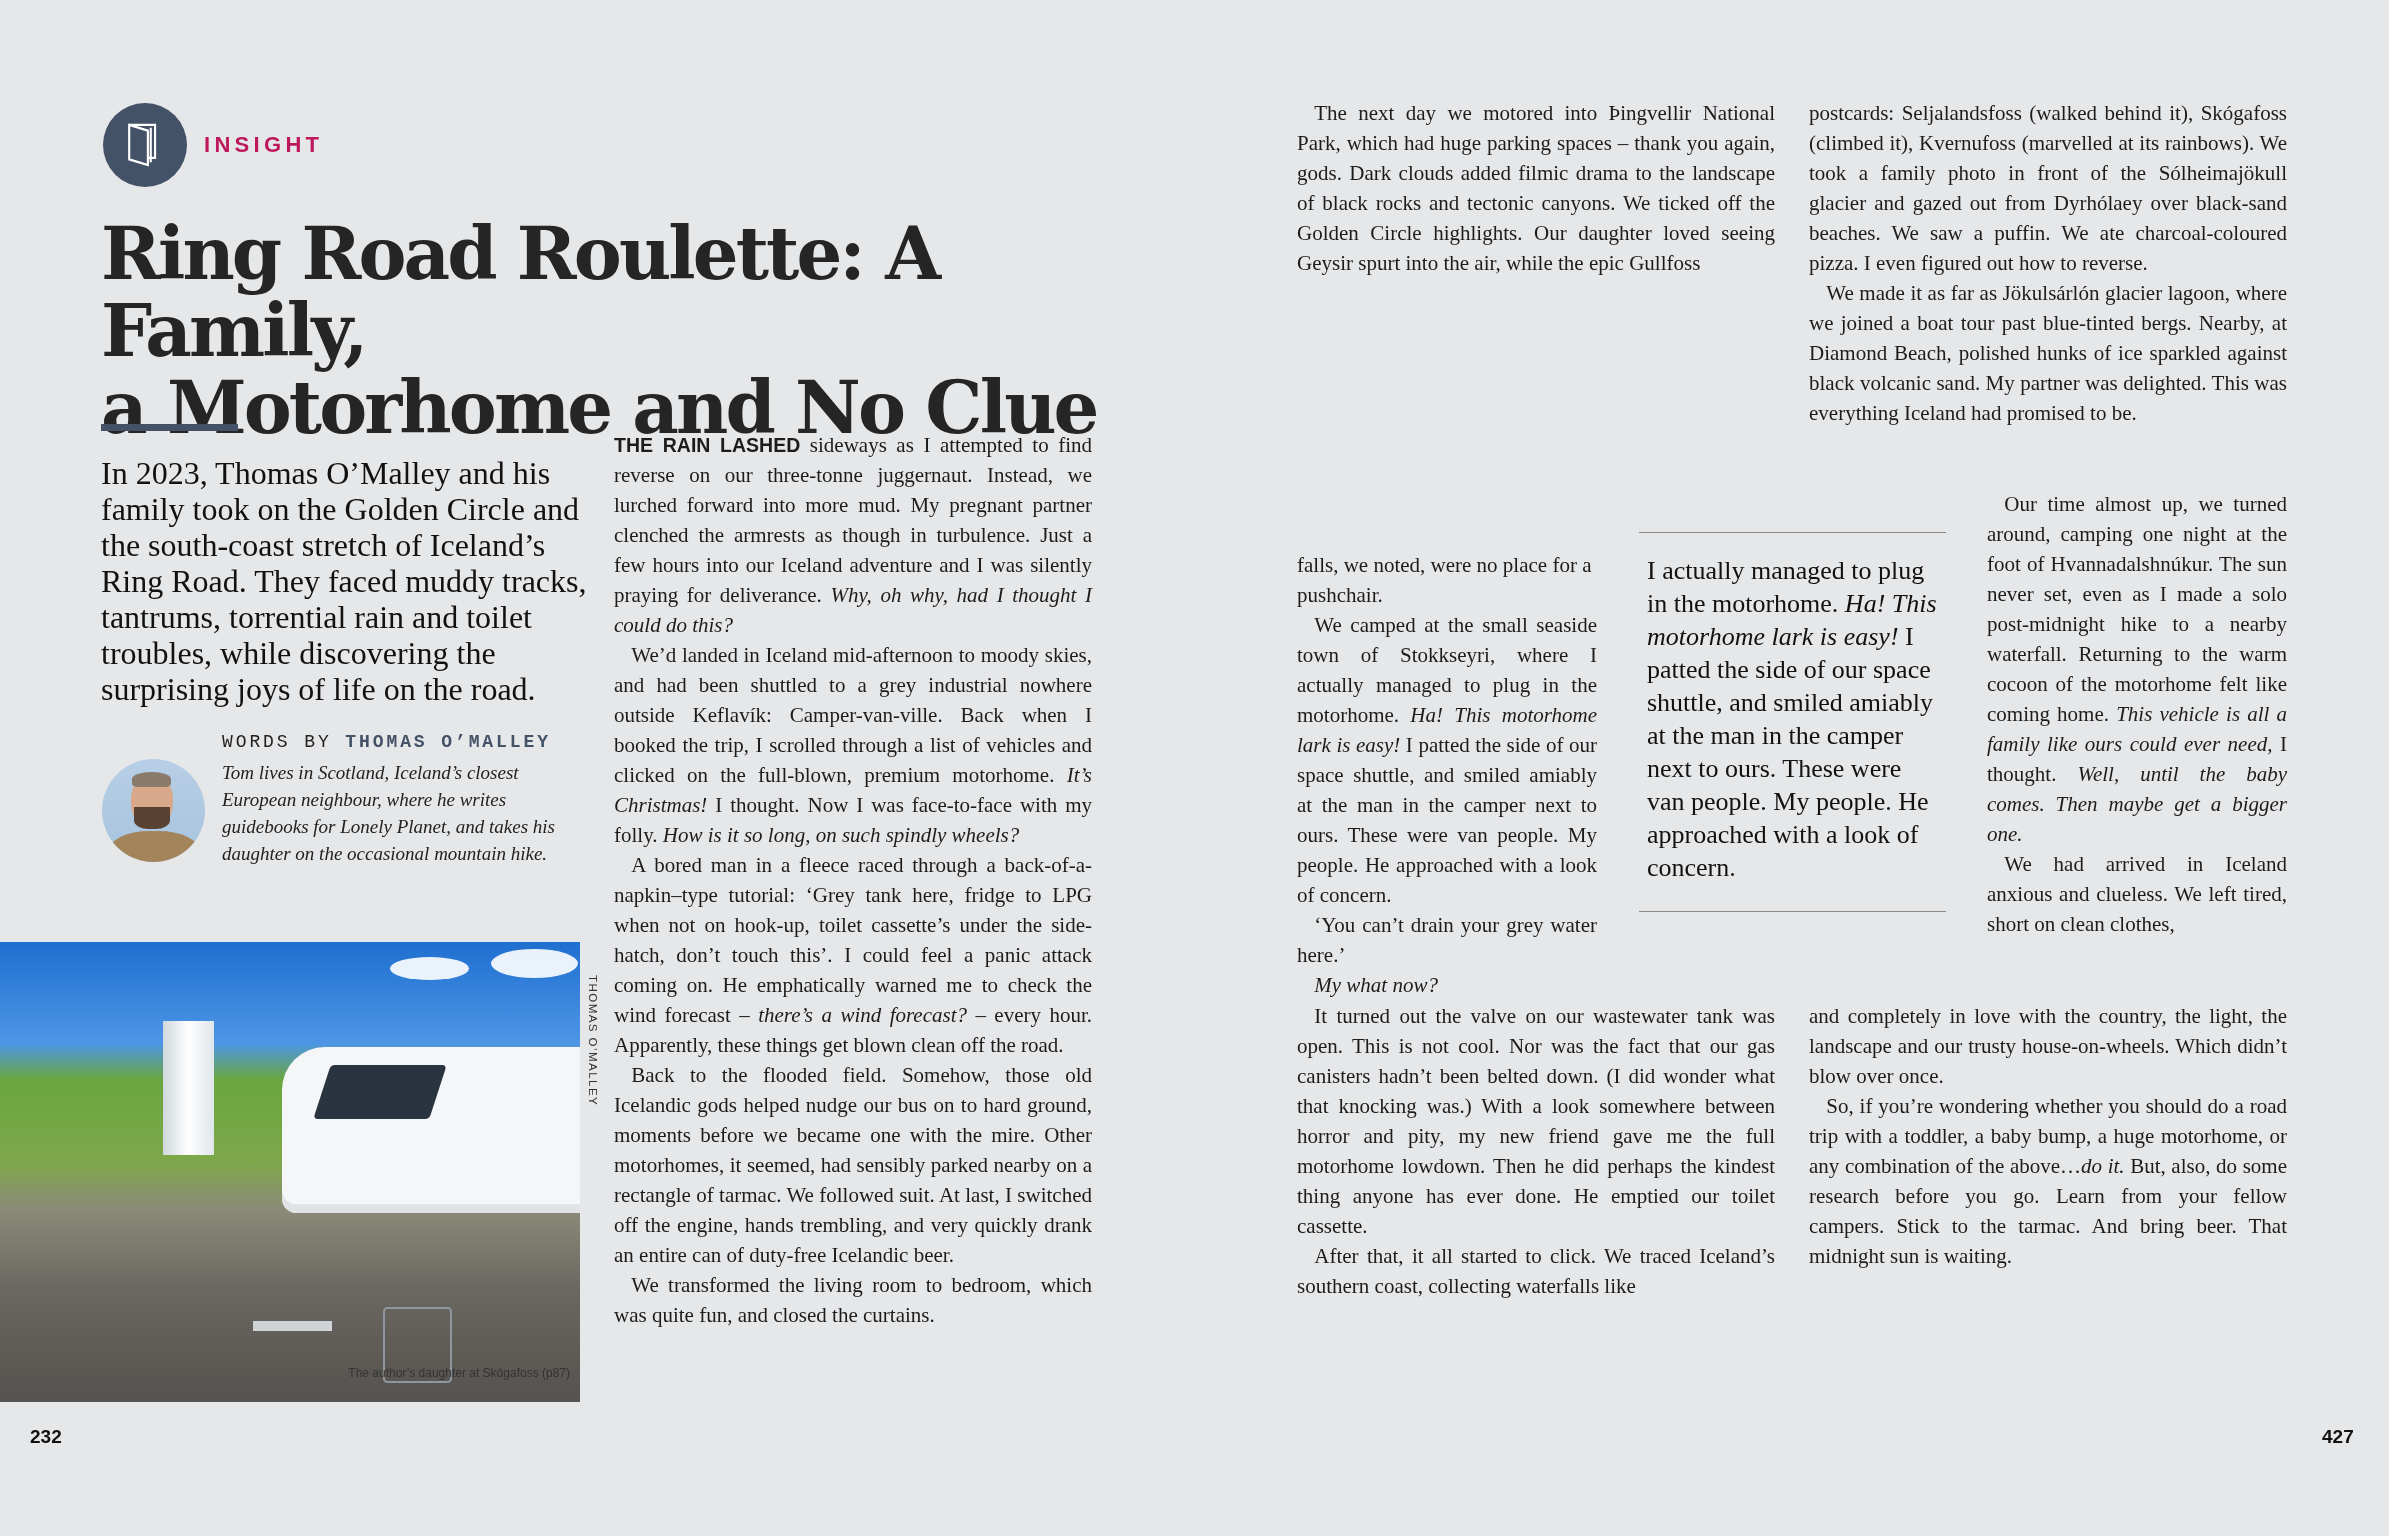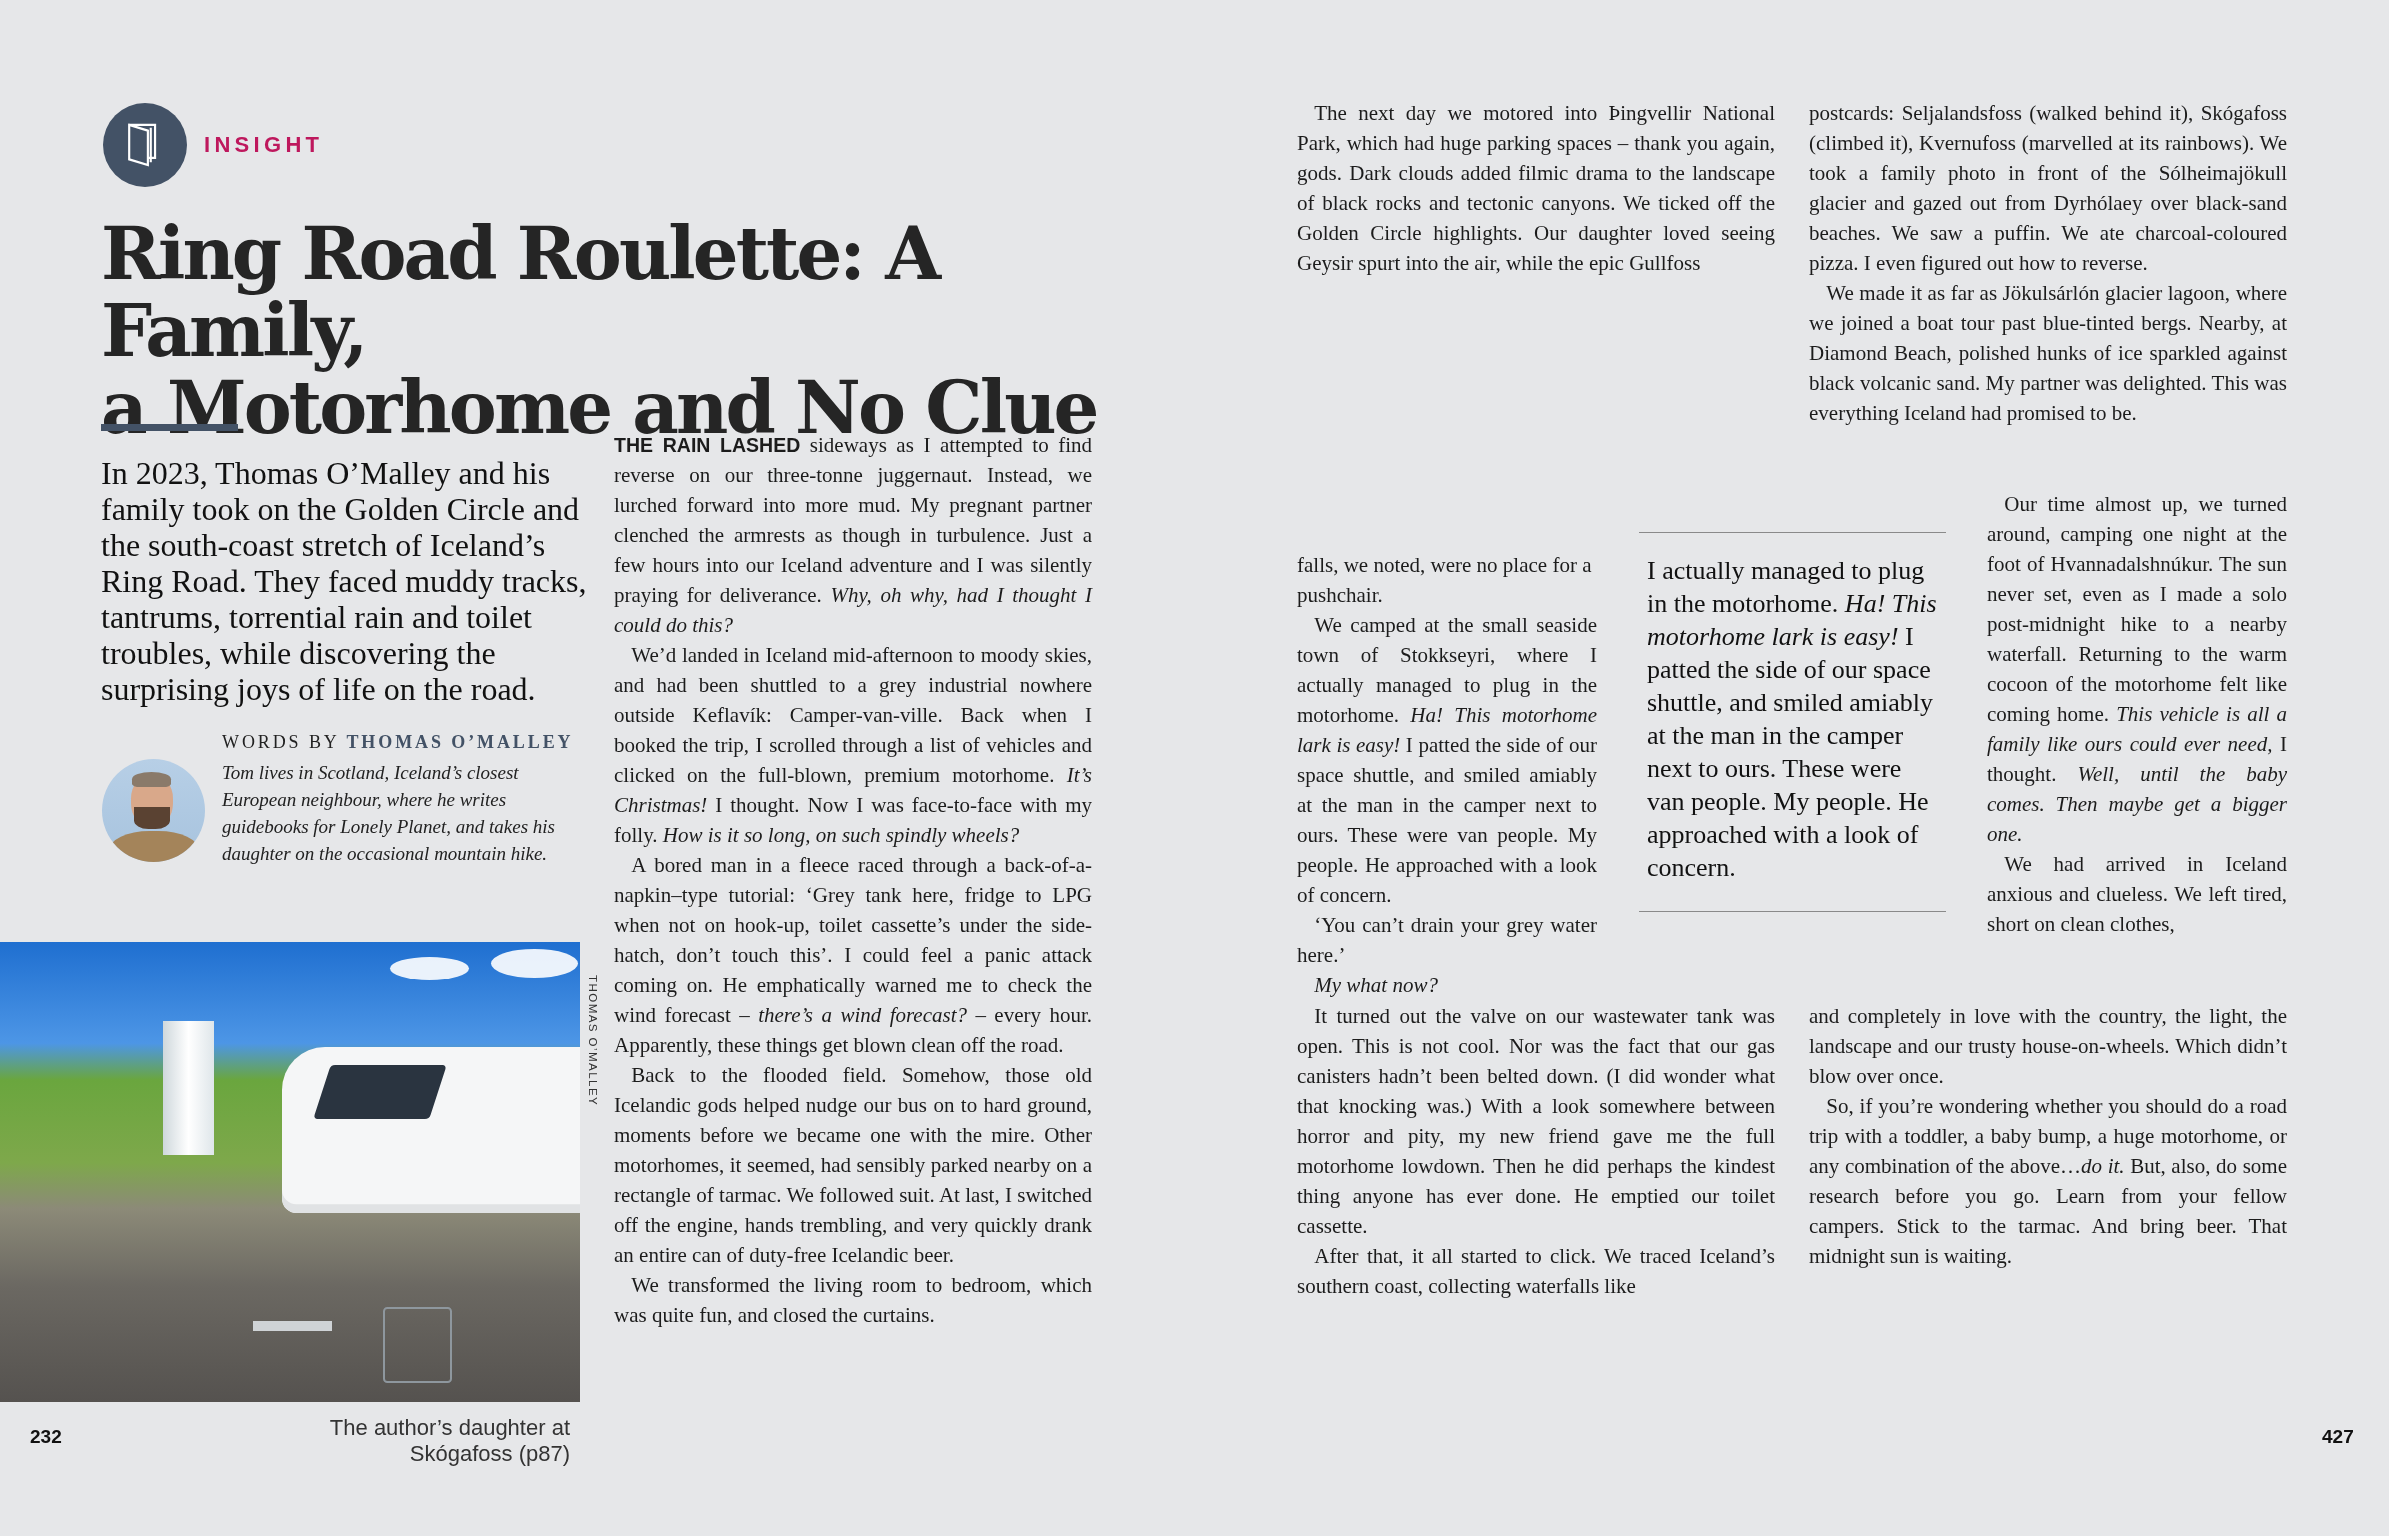--- a/index.html
+++ b/index.html
@@ -11,21 +11,21 @@
   .abs { position: absolute; }
   
   .badge { left: 103px; top: 103px; width: 84px; height: 84px; border-radius: 50%; background: #435266; }
   .badge svg { position: absolute; left: 23px; top: 19px; }
   .section-label { left: 204px; top: 132px; font-family: "Liberation Sans", "DejaVu Sans", sans-serif;
     font-weight: 700; font-size: 22px; letter-spacing: 4.3px; color: #be185d; }
   .headline { left: 101px; top: 215px; width: 1055px; font-family: "DejaVu Serif", "Liberation Serif", serif;
     font-weight: 700; font-size: 72px; line-height: 77px; letter-spacing: -2.9px; color: #252525; margin: 0; }
   .rule { left: 101px; top: 424px; width: 137px; height: 6.5px; background: #435266; }
   .standfirst { left: 101px; top: 455px; width: 491px; font-size: 32px; line-height: 36px; color: #111; margin: 0; }
-  .byline { left: 222px; top: 732px; font-family: Liberation Serif, serif; font-size: 18px;
+  .byline { left: 222px; top: 732px; font-family: Liberation Mono, monospace; font-size: 18px;
     letter-spacing: 2.9px; color: #222; }
   .byline b { color: #435266; letter-spacing: 2.9px; }
   .bio { left: 222px; top: 759px; width: 361px; font-size: 19px; line-height: 27px; font-style: italic; color: #222; margin: 0; }
   .avatar { left: 102px; top: 759px; width: 103px; height: 103px; border-radius: 50%; overflow: hidden;
     background: linear-gradient(#b7cfe6, #a7c3de); }
   .avatar .head { position: absolute; left: 29px; top: 16px; width: 42px; height: 52px; border-radius: 45%; background: #d9a88a; }
   .avatar .beard { position: absolute; left: 32px; top: 48px; width: 36px; height: 22px; border-radius: 0 0 40% 40%; background: #5a4232; }
   .avatar .hair { position: absolute; left: 30px; top: 13px; width: 39px; height: 14.5px; border-radius: 50% 50% 20% 20%; background: #8a7a6a; }
   .avatar .shirt { position: absolute; left: 7.2px; top: 72px; width: 90px; height: 43px; border-radius: 45% 45% 0 0; background: #a4845a; }
   
@@ -35,22 +35,22 @@
     background: linear-gradient(90deg, #cfd8dc, #ffffff, #dfe6ea); }
   .photo .van { position: absolute; left: 282px; top: 105px; width: 303px; height: 166px;
     background: #f5f6f7; border-radius: 43px 0 0 14.5px; box-shadow: inset 0 -8.7px 0 #e0e2e4; }
   .photo .van-window { position: absolute; left: 322px; top: 123px; width: 116px; height: 54px; background: #2a3440;
     transform: skewX(-18deg); border-radius: 4.3px; }
   .photo .table { position: absolute; left: 253px; top: 379px; width: 79px; height: 10px; background: #cfd3d6; }
   .photo .chair { position: absolute; left: 383px; top: 365px; width: 65px; height: 72px; border: 2.9px solid #8e979e; border-radius: 4.3px; }
   .photo .cloud { position: absolute; background: #fff; border-radius: 50%; opacity: .9; }
   .photo-credit { left: 587px; top: 975px; writing-mode: vertical-rl; font-family: "Liberation Sans", "DejaVu Sans", sans-serif;
     font-size: 11.6px; letter-spacing: 1.4px; color: #333; }
-  .caption { left: 238px; top: 1415px; width: 332px; text-align: right; font-family: "Liberation Sans", "DejaVu Sans", sans-serif;
-    font-size: 22px; color: #333; }
+  .caption { left: 238px; top: 1366px; width: 332px; text-align: right; font-family: "Liberation Sans", "DejaVu Sans", sans-serif;
+    font-size: 12px; color: #333; }
   .folio { font-family: "Liberation Sans", "DejaVu Sans", sans-serif; font-weight: 700; font-size: 19px; color: #111; }
   .folio-left { left: 30px; top: 1426px; }
   .folio-right { left: 2322px; top: 1426px; }
   
   .col { font-size: 21px; line-height: 30px; color: #1c1c1c; text-align: justify; hyphens: auto; }
   .col p { margin: 0; text-indent: 17.3px; }
   .col p.noind { text-indent: 0; }
   .col i { font-style: italic; }
   .lead-in { font-family: "Liberation Sans", "DejaVu Sans", sans-serif; font-weight: 700; font-size: 19.5px; }
   .col2 { left: 614px; top: 430px; width: 478px; }

